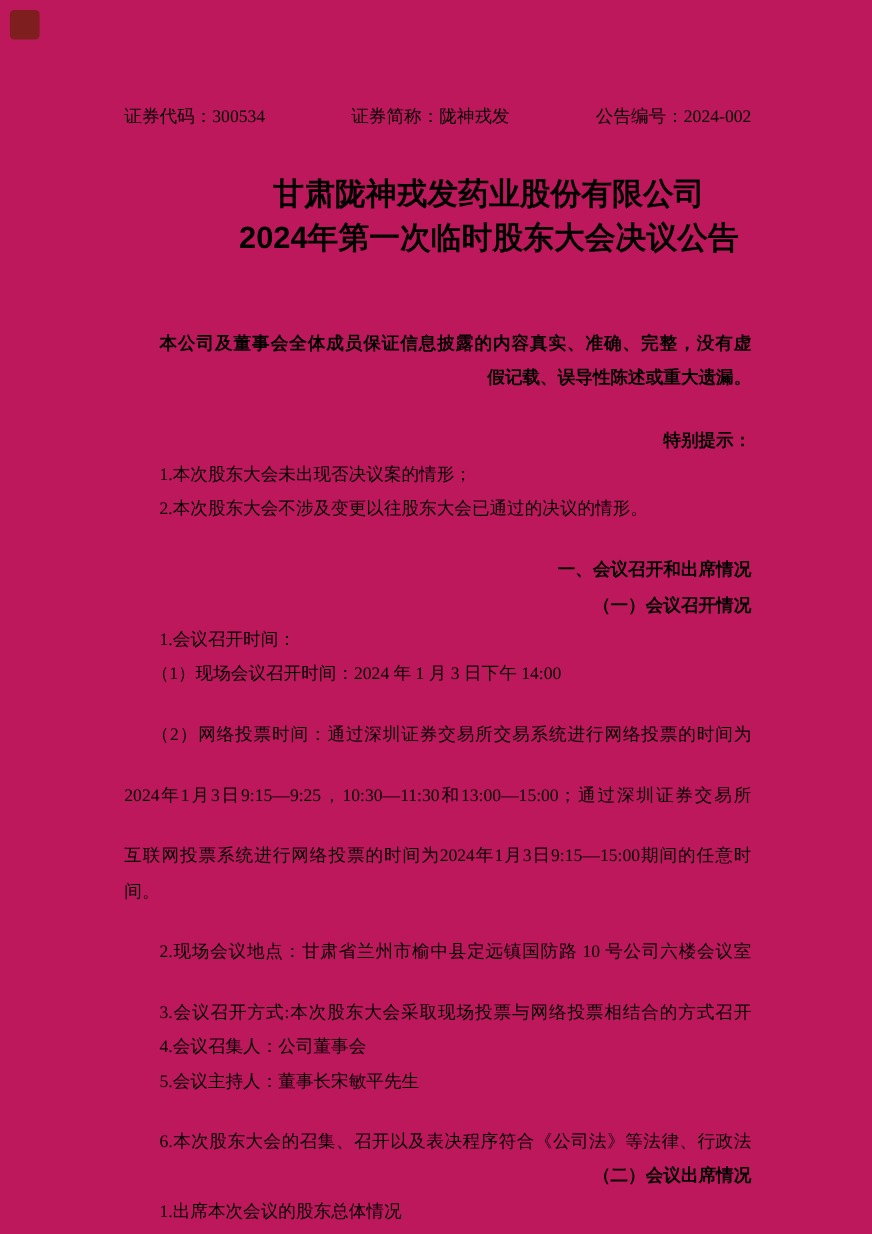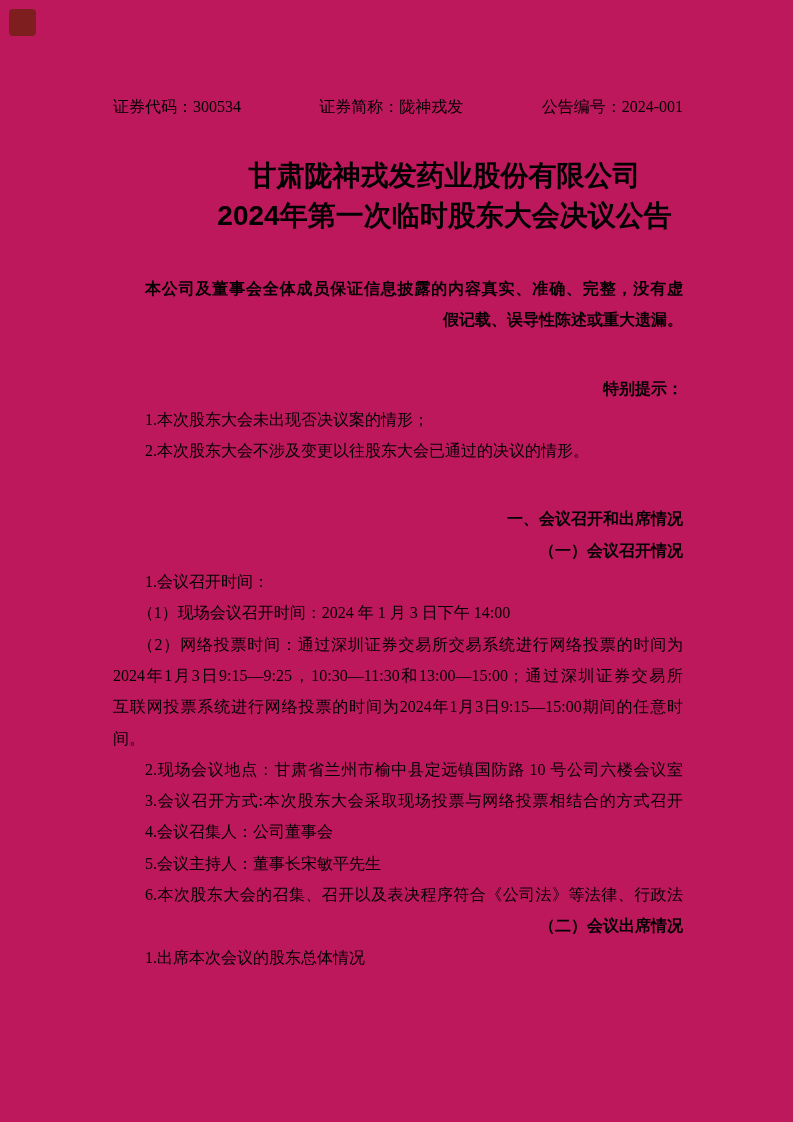--- a/index.html
+++ b/index.html
@@ -62,37 +62,38 @@
   }
   .ln {
     height: 31.3px;
     overflow: visible;
     white-space: nowrap;
   }
   .ln.j {
     white-space: normal;
     text-align: justify;
     text-align-last: justify;
+    margin-top: 24px;
   }
   .b { font-weight: 700; text-align: right; }
   .ind { text-indent: 2em; }
   .par { text-indent: 1.55em; }
-  .gap { margin-top: 37px; }
+  .gap { margin-top: 25px; }
 </style>
 </head>
 <body>
 
 <div class="page">
 
   <div class="corner-marker"></div>
 
   <div class="doc-header">
     <span>证券代码：300534</span>
     <span>证券简称：陇神戎发</span>
-    <span>公告编号：2024-001</span>
+    <span>公告编号：2024-002</span>
   </div>
 
   <div class="titles">
     <div class="title-line">甘肃陇神戎发药业股份有限公司</div>
     <div class="title-line">2024年第一次临时股东大会决议公告</div>
   </div>
 
   <div class="body-text">
     <div class="ln b ind j">本公司及董事会全体成员保证信息披露的内容真实、准确、完整，没有虚</div>
     <div class="ln b">假记载、误导性陈述或重大遗漏。</div>

